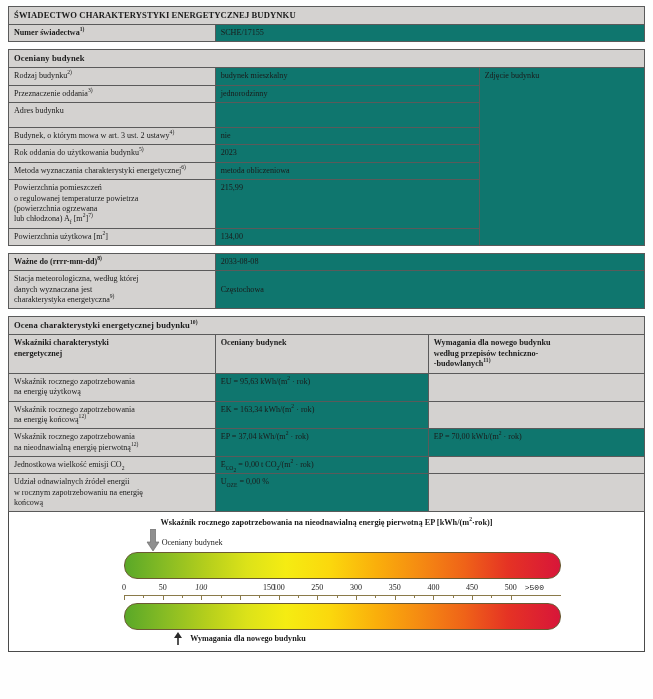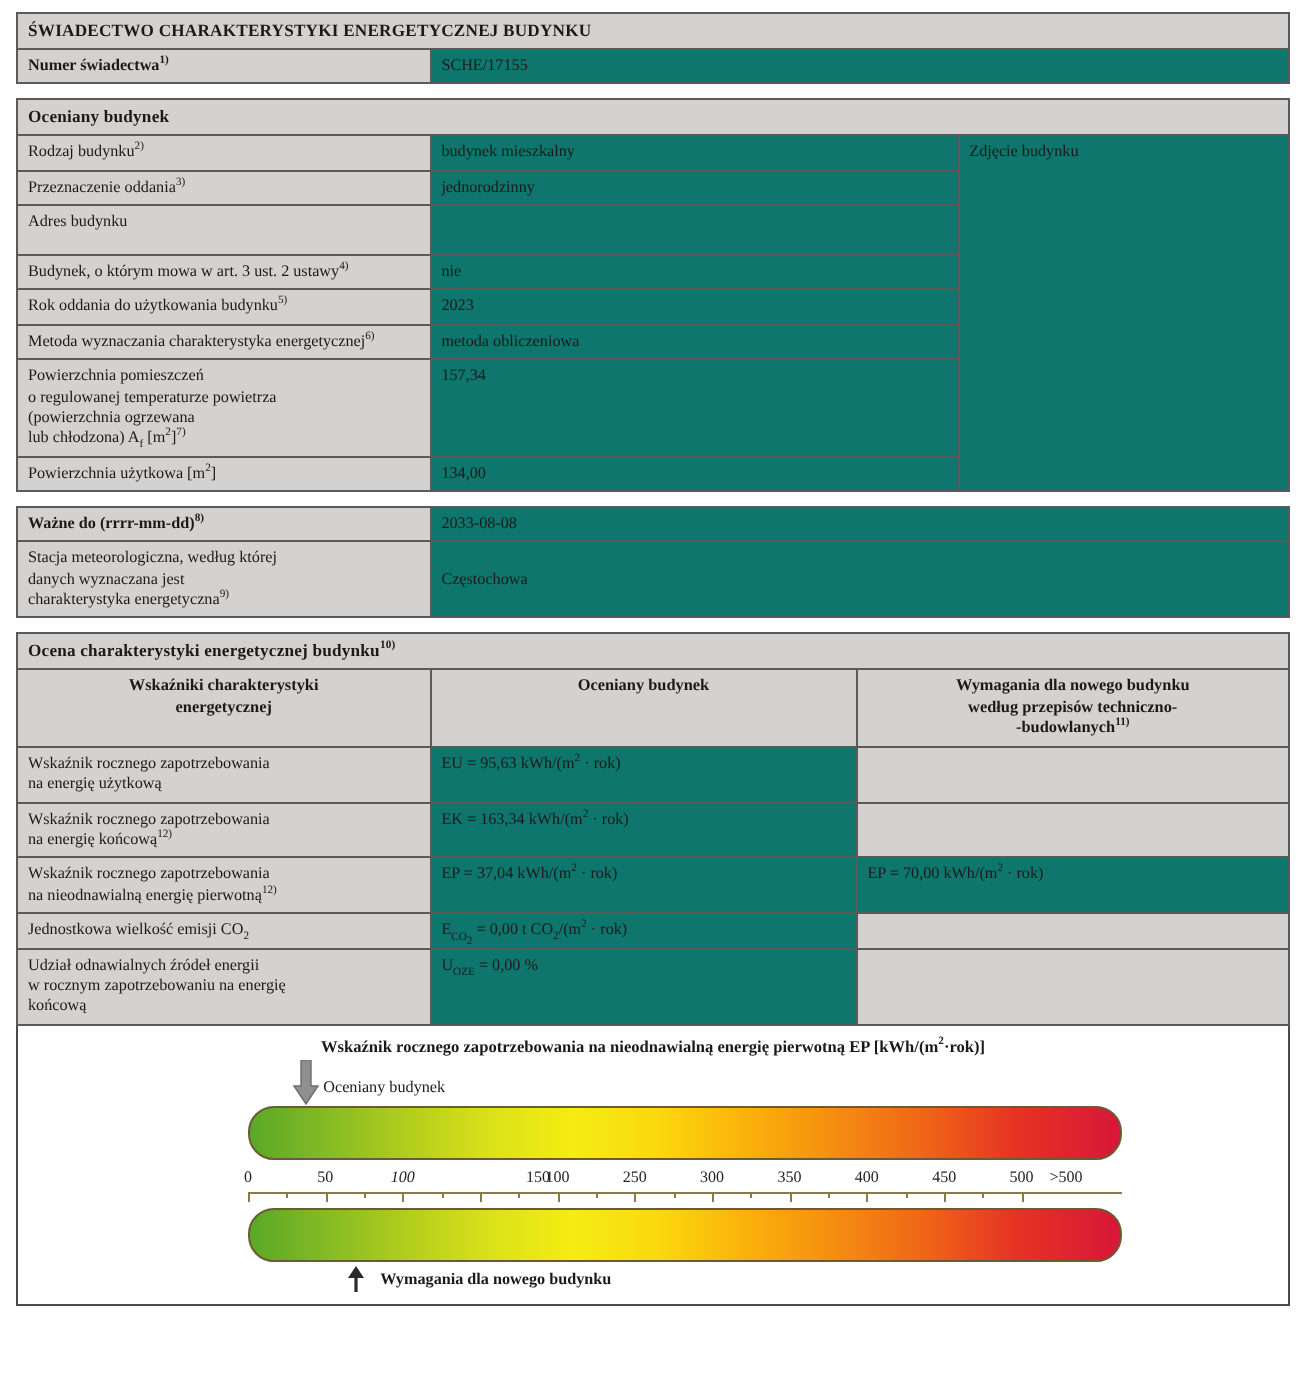--- a/index.html
+++ b/index.html
@@ -73,21 +73,21 @@
   }
 
   
   .sec-gap {
     height: 7px;
   }
 
   
   .col-head {
     background: #d4d2d0;
-    text-align: center;
+    text-align: left;
     font-weight: bold;
     font-size: 8.2px;
     padding: 6px 5px;
     line-height: 1.3;
   }
 
   
   .chart-wrap {
     border: 1.1px solid #4a4a4a;
     border-top: none;
@@ -262,27 +262,27 @@
         <td class="label-cell"><span>Budynek, o którym mowa w art. 3 ust. 2 ustawy</span><sup>4)</sup></td>
         <td class="value-cell">nie</td>
       </tr>
 
       <tr>
         <td class="label-cell"><span>Rok oddania do użytkowania budynku</span><sup>5)</sup></td>
         <td class="value-cell">2023</td>
       </tr>
 
       <tr>
-        <td class="label-cell"><span>Metoda wyznaczania charakterystyka energetycznej</span><sup>6)</sup></td>
+        <td class="label-cell"><span>Metoda wyznaczania charakterystyki energetycznej</span><sup>6)</sup></td>
         <td class="value-cell">metoda obliczeniowa</td>
       </tr>
 
       <tr>
         <td class="label-cell">Powierzchnia pomieszczeń<br>o regulowanej temperaturze powietrza<br>(powierzchnia ogrzewana<br>lub chłodzona) A<sub>f</sub> [m<sup>2</sup>]<sup>7)</sup></td>
-        <td class="value-cell">157,34</td>
+        <td class="value-cell">215,99</td>
       </tr>
 
       <tr>
         <td class="label-cell">Powierzchnia użytkowa [m<sup>2</sup>]</td>
         <td class="value-cell">134,00</td>
       </tr>
     </tbody>
   </table>
 
   <div class="sec-gap"></div>
@@ -395,21 +395,21 @@
           <div class="tick-label" style="left: 270.721px;">350</div>
           <div class="tick minor" style="left: 290.059px;"></div>
           <div class="tick" style="left: 309.396px;"></div>
           <div class="tick-label" style="left: 309.396px;">400</div>
           <div class="tick minor" style="left: 328.733px;"></div>
           <div class="tick" style="left: 348.07px;"></div>
           <div class="tick-label" style="left: 348.07px;">450</div>
           <div class="tick minor" style="left: 367.408px;"></div>
           <div class="tick" style="left: 386.745px;"></div>
           <div class="tick-label" style="left: 386.745px;">500</div>
-          <div class="over-label" style="left: 400.745px;">&gt;500</div>
+          <div class="over-label" style="left: 400.745px; font-family: Liberation Mono, monospace;">&gt;500</div>
         </div>
 
       <div class="gradient-bar bar-bottom"></div>
 
       <div class="marker-bottom" id="markerBottom" style="left: 152.144px;">
         <svg width="9" height="13" viewBox="0 0 9 13" aria-hidden="true">
           <polygon points="4.5,0 8.5,6 5.3,6 5.3,13 3.7,13 3.7,6 0.5,6" fill="#2a2a2a"></polygon>
         </svg>
       </div>
       <div class="marker-bottom-label" id="markerBottomLabel" style="left: 164.144px;">Wymagania dla nowego budynku</div>

